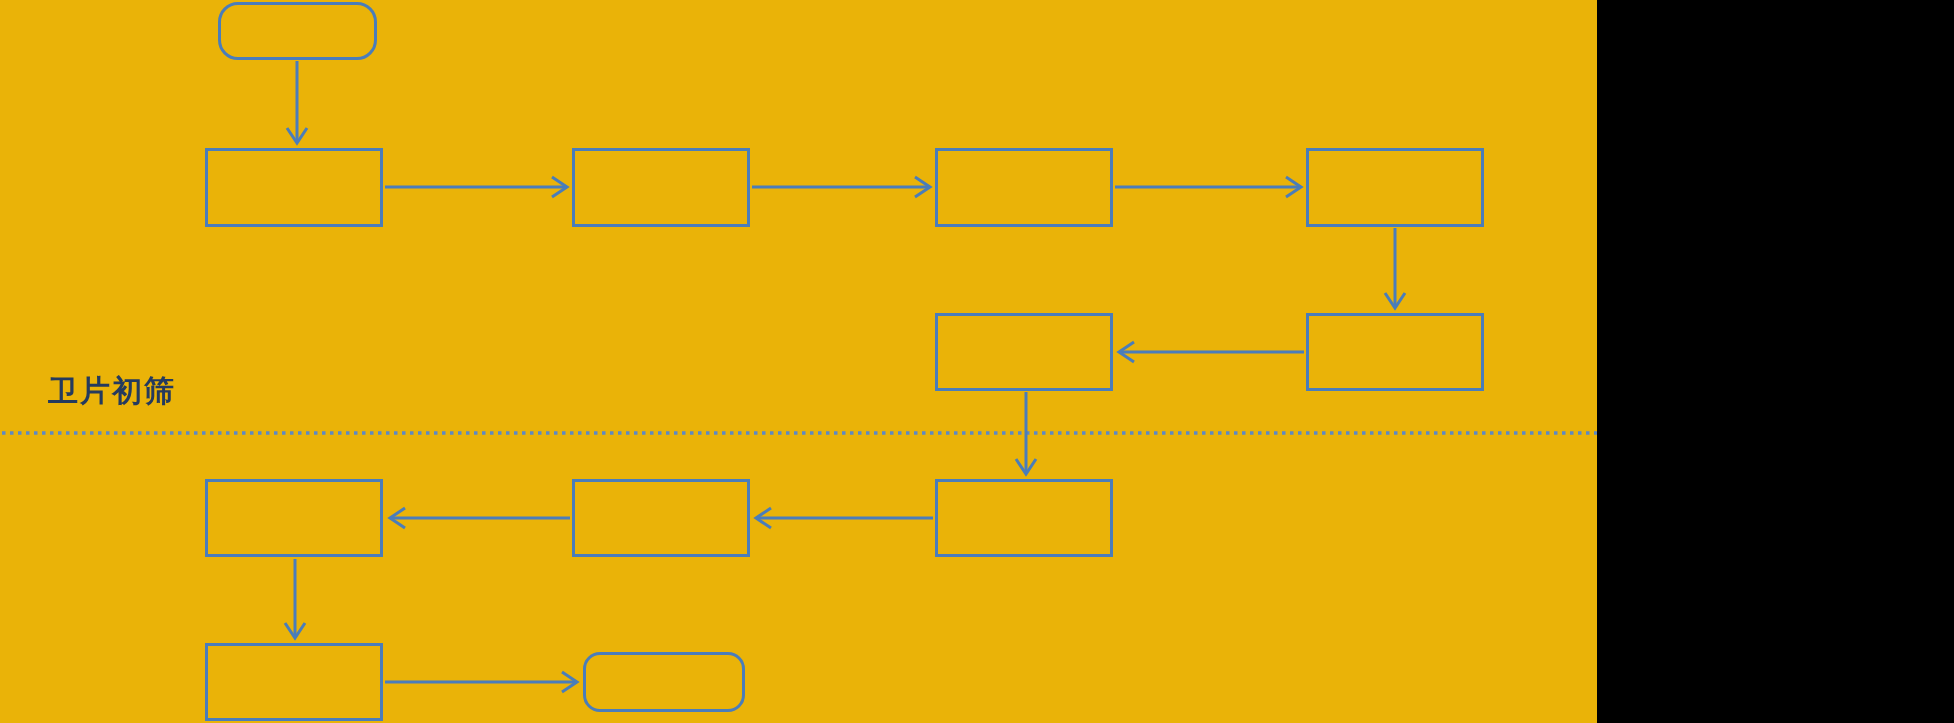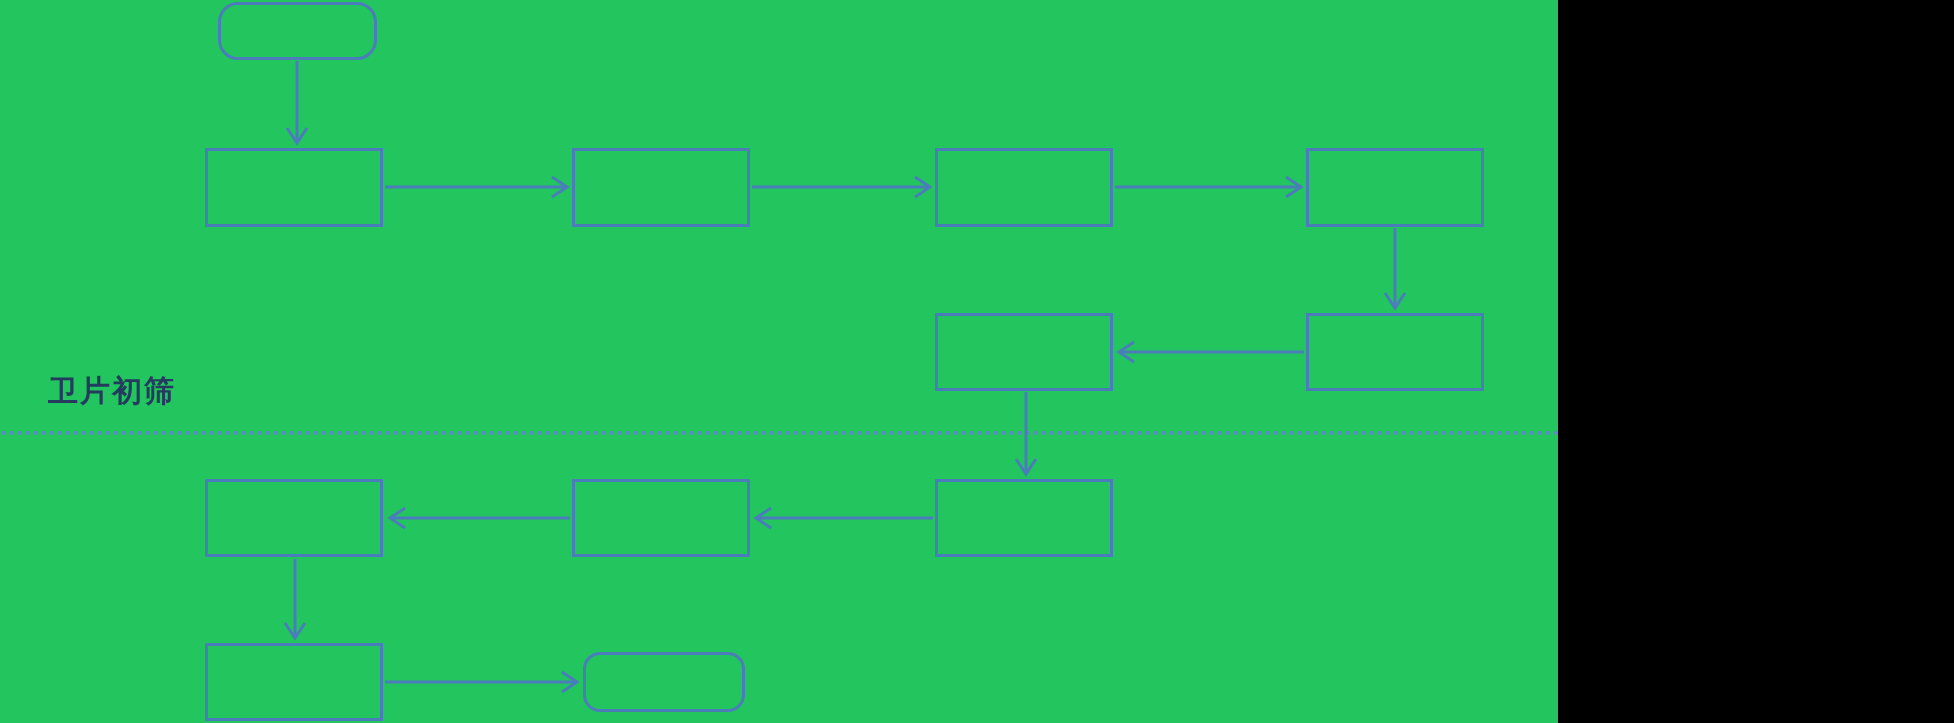--- a/index.html
+++ b/index.html
@@ -5,22 +5,23 @@
   html, body {
     margin: 0;
     padding: 0;
     background: #000000;
     font-family: "DejaVu Sans", "Liberation Sans", sans-serif;
   }
   .stage {
     position: relative;
     width: 1558px;
     height: 723px;
-    background: #22c55e;
+    background: #eab308;
     overflow: hidden;
+    padding-left: 39px;
   }
   svg.wires {
     position: absolute;
     left: 0; top: 0;
     width: 1954px;
     height: 723px;
   }
   .node {
     position: absolute;
     border: 3px solid #4a7dba;

